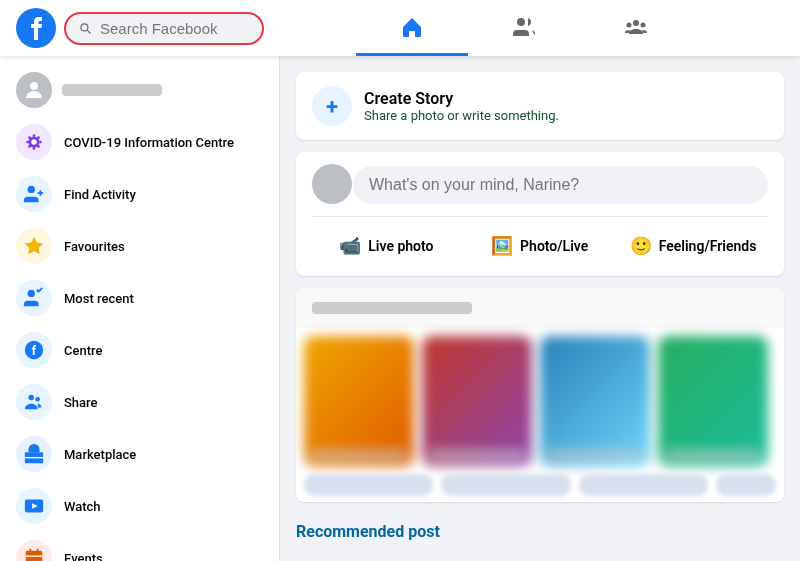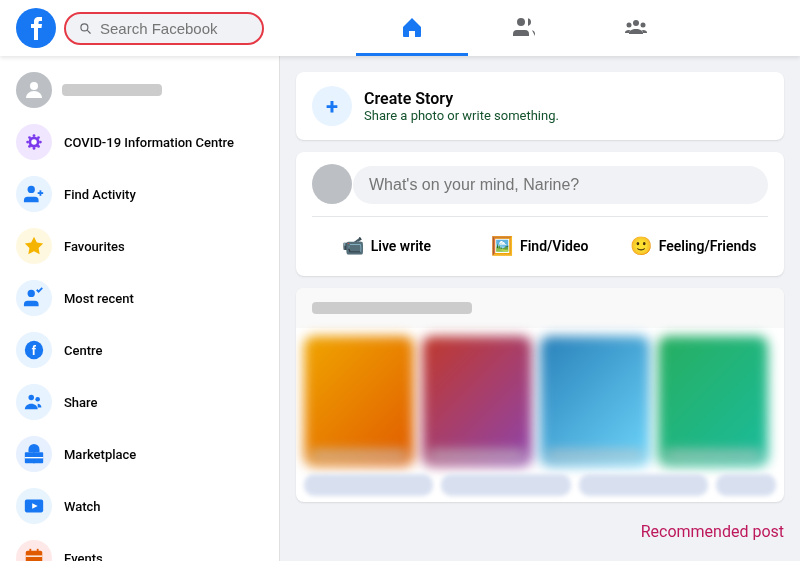--- a/index.html
+++ b/index.html
@@ -134,21 +134,21 @@
     .story-thumb-2 { background: linear-gradient(135deg, #c0392b, #8e44ad); }
     .story-thumb-3 { background: linear-gradient(135deg, #2980b9, #6dd5fa); }
     .story-thumb-4 { background: linear-gradient(135deg, #27ae60, #1abc9c); }
     .story-label {
       position: absolute; bottom: 6px; left: 6px; right: 6px;
       background: #ccc; height: 10px; border-radius: 4px; opacity: 0.7;
     }
 
     
     .recommended-header {
-      font-size: 16px; font-weight: 400; color: #be185d; padding: 8px 0 4px 0; text-align: right;
+      font-size: 16px; font-weight: 700; color: #0369a1; padding: 8px 0 4px 0;
     }
 
     
     .icon-covid { background: #f0e6ff; }
     .icon-friends { background: #e7f3ff; }
     .icon-recent { background: #e7f3ff; }
     .icon-fav { background: #fff8e1; }
     .icon-welcome { background: #e7f3ff; }
     .icon-groups { background: #e7f3ff; }
     .icon-marketplace { background: #e7f0ff; }
@@ -330,25 +330,25 @@
     </div>
 
     <div class="mind-card">
       <div class="mind-top">
         <div class="mind-avatar"></div>
         <input class="mind-input" type="text" readonly="" placeholder="What's on your mind, Narine?" style="">
       </div>
       <div class="mind-actions">
         <div class="mind-action">
           <span class="action-icon">📹</span>
-          <span>Live write</span>
+          <span>Live photo</span>
         </div>
         <div class="mind-action">
           <span class="action-icon">🖼️</span>
-          <span>Find/Video</span>
+          <span>Photo/Live</span>
         </div>
         <div class="mind-action">
           <span class="action-icon">🙂</span>
           <span>Feeling/Friends</span>
         </div>
       </div>
     </div>
 
     <div class="stories-card">
       <div class="stories-header">

